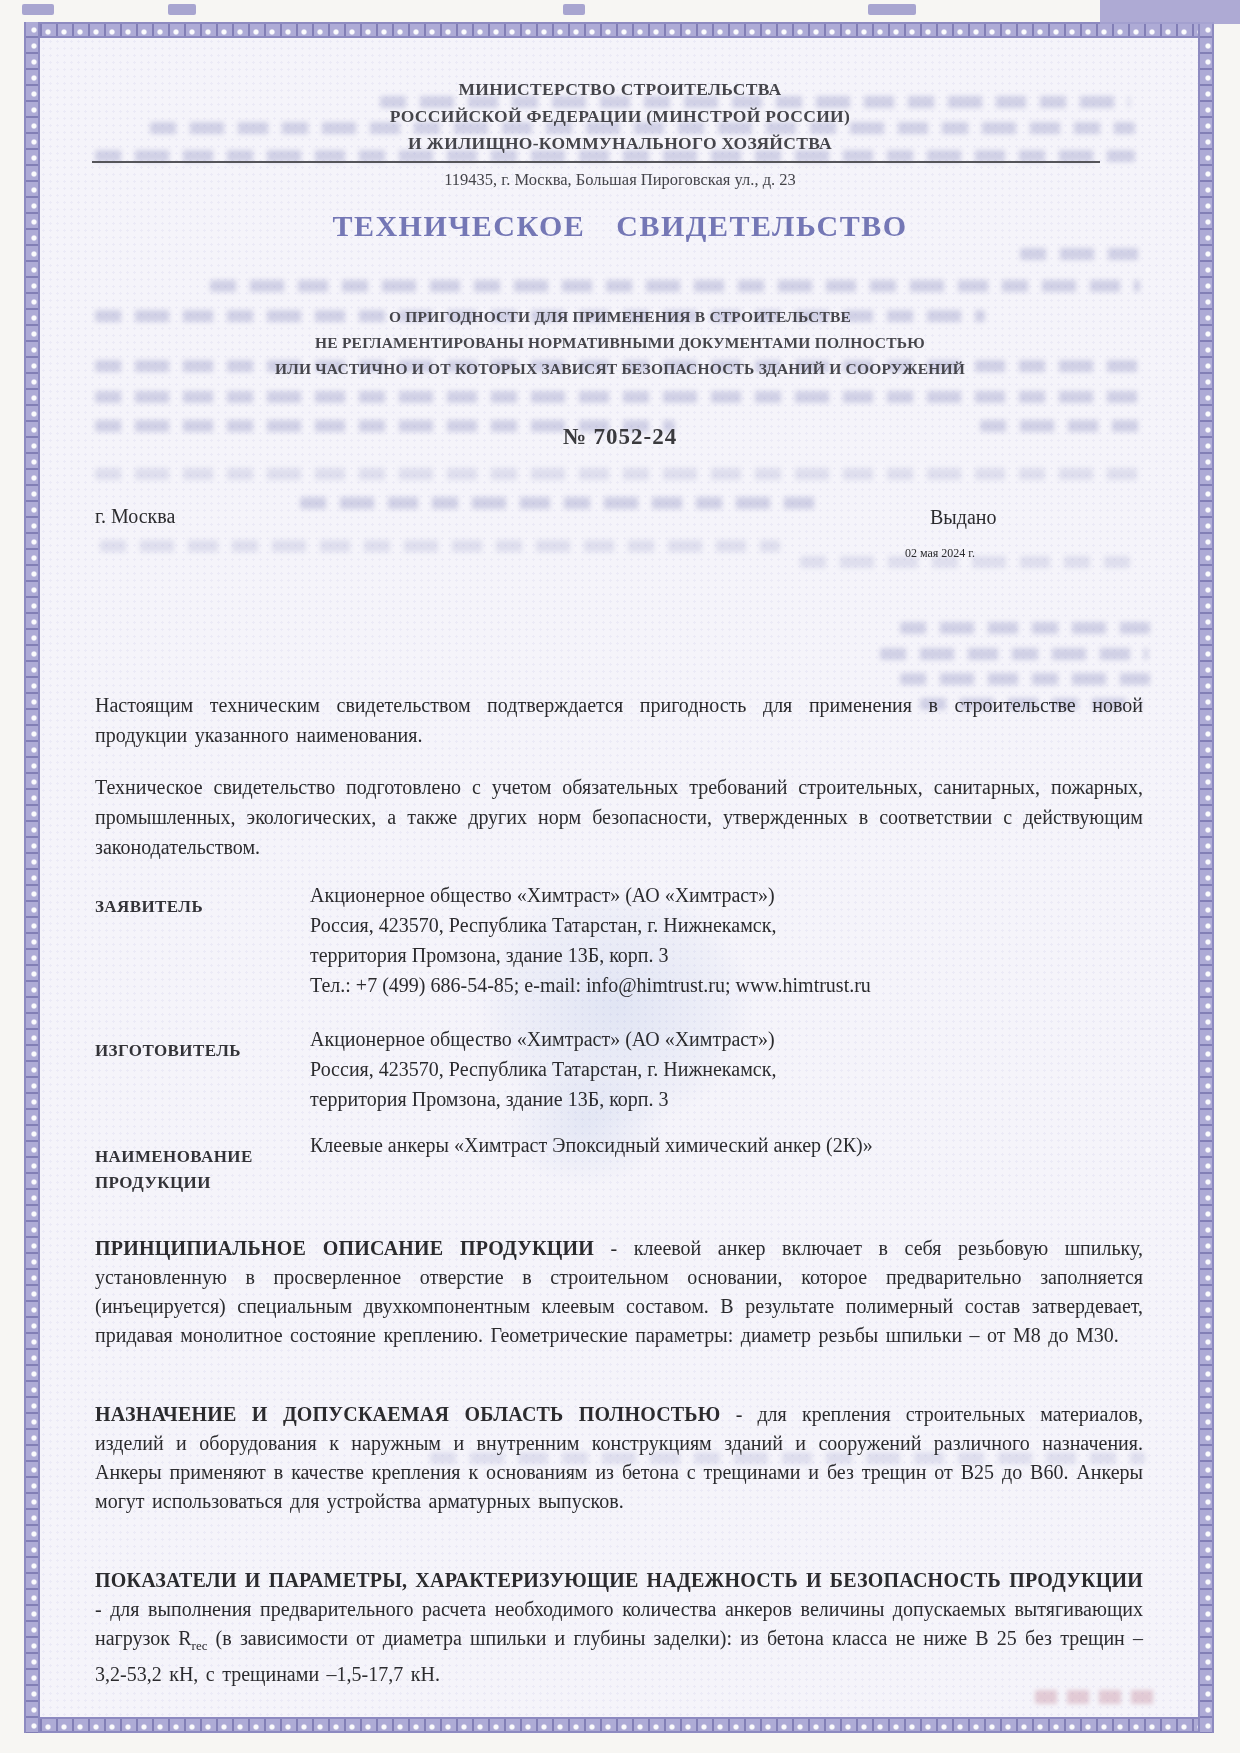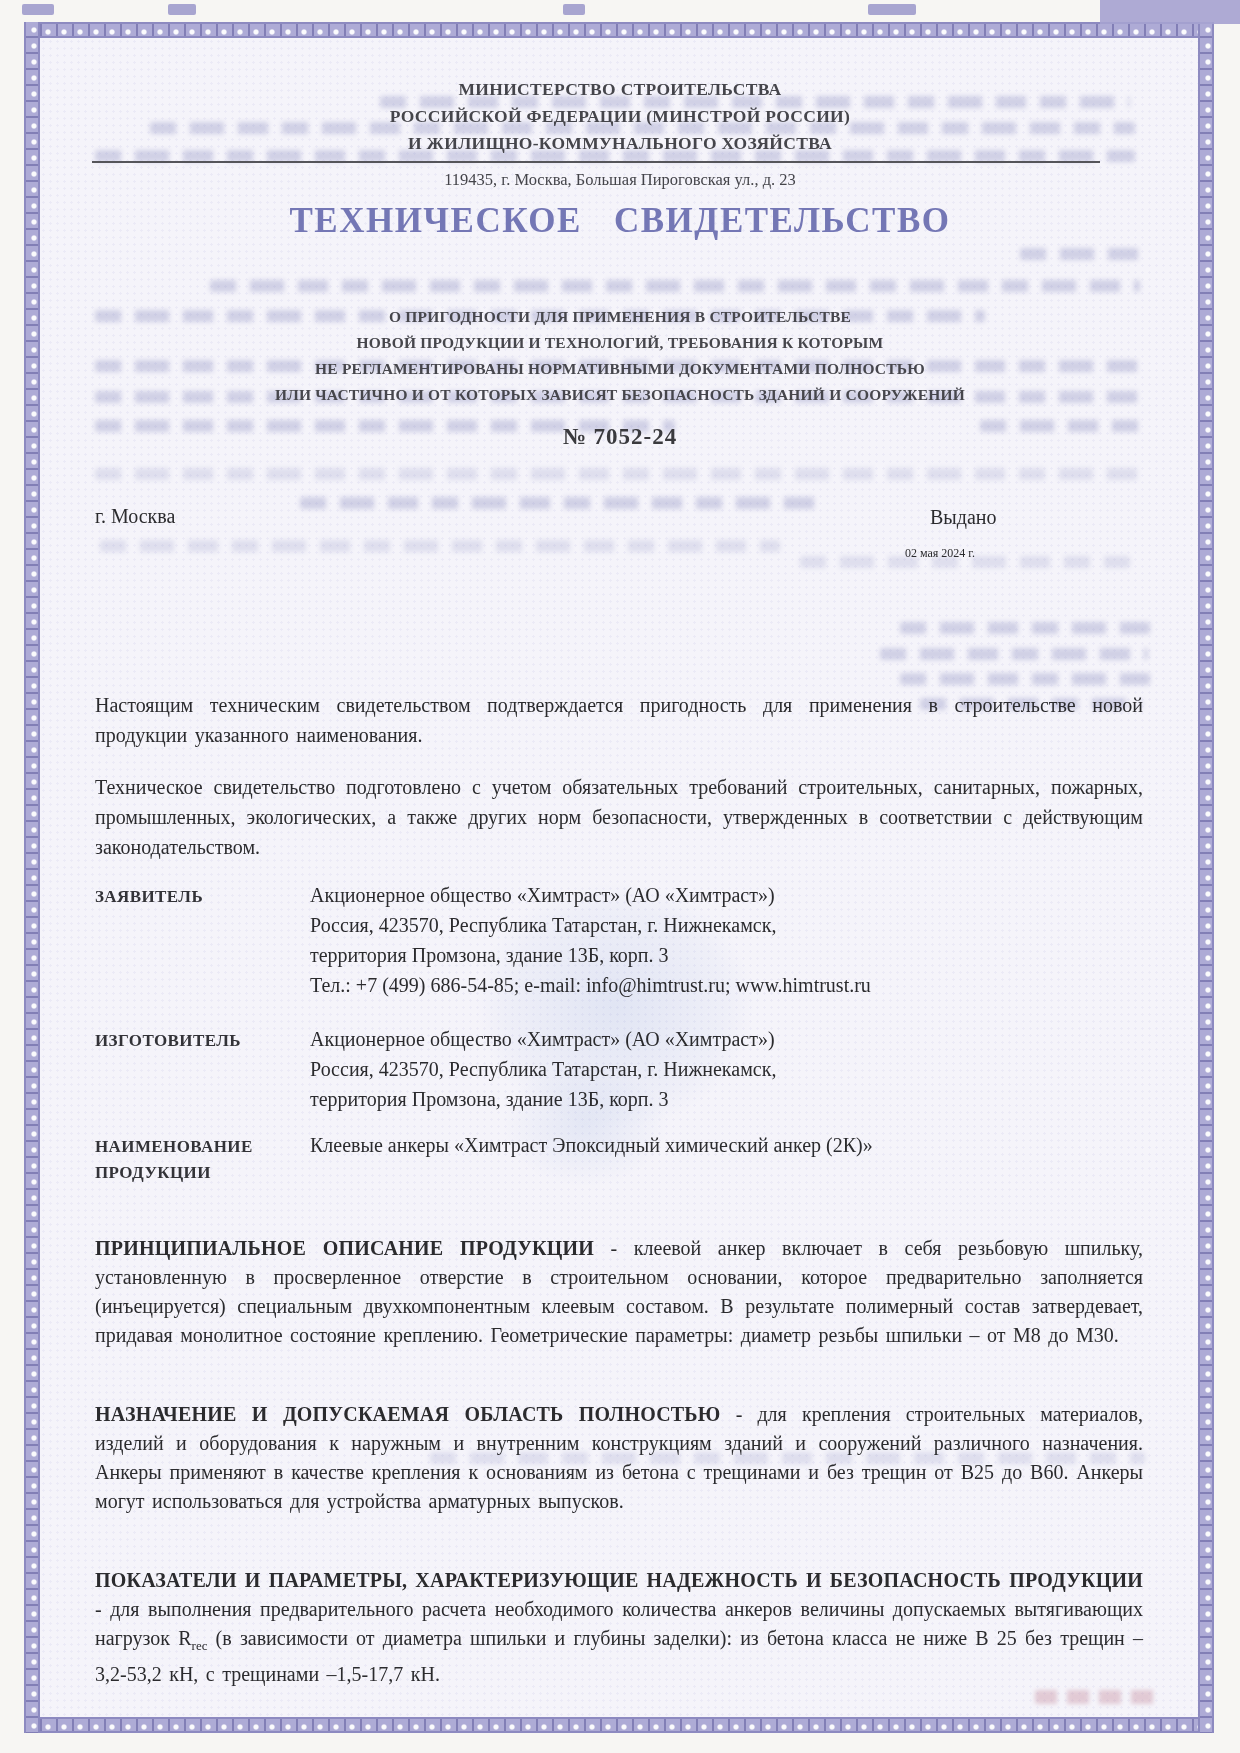--- a/index.html
+++ b/index.html
@@ -64,37 +64,37 @@
   .wm2{left:470px;top:1040px;width:230px;height:170px;
        background:radial-gradient(closest-side, rgba(120,150,210,.14), transparent 72%);}
   
   .content{position:absolute;inset:0;z-index:4;}
   .abs{position:absolute;}
   .centered{left:0;width:1240px;text-align:center;}
   .ministry{top:76px;font-size:17.5px;font-weight:bold;line-height:27px;color:#45454b;letter-spacing:.3px;}
   .rule{top:161px;left:92px;width:1008px;height:2px;background:#55555a;}
   .address{top:170px;font-size:16.5px;color:#44444a;}
   .doc-title{
-    top:201px;font-size:35px;font-weight:bold;color:var(--title-color,#7477b5);
+    top:209px;font-size:30px;font-weight:bold;color:var(--title-color,#7477b5);
     letter-spacing:1.5px;word-spacing:22px;
   }
   .subtitle{top:304px;font-size:15.5px;font-weight:bold;line-height:26px;color:#46464c;letter-spacing:.2px;}
   .doc-number{top:424px;font-size:23px;font-weight:bold;color:#3a3a3e;letter-spacing:1px;}
   .city{top:505px;left:95px;font-size:20px;}
   .issued{top:506px;left:930px;width:200px;text-align:left;font-size:20px;}
   .issue-date{top:546px;left:905px;width:250px;text-align:left;font-size:12px;}
   .para{left:95px;width:1048px;font-size:20px;line-height:30px;text-align:justify;word-spacing:2.5px;}
   .para1{top:690px;}
   .para2{top:772px;}
   .sec{line-height:29px;}
   .sec1{top:1234px;}
   .sec2{top:1400px;}
   .sec3{top:1566px;}
   .sec-heading{font-weight:bold;letter-spacing:.2px;}
-  .field-label{left:95px;font-size:17px;font-weight:bold;color:#333338;letter-spacing:.4px;line-height:26px;}
+  .field-label{left:95px;font-size:17px;font-weight:bold;color:#333338;letter-spacing:.4px;line-height:26px;margin-top:10px;}
   .label-applicant{top:884px;}
   .label-manufacturer{top:1028px;}
   .label-product{top:1134px;width:200px;}
   .field-value{left:310px;width:850px;font-size:20px;line-height:30px;}
   .value-applicant{top:880px;}
   .value-manufacturer{top:1024px;}
   .value-product{top:1130px;}
   sub{font-size:13px;}
 </style>
 </head>
@@ -149,21 +149,20 @@
     </div>
 
     <div class="abs rule"></div>
 
     <div class="abs centered address">119435, г. Москва, Большая Пироговская ул., д. 23</div>
 
     <div class="abs centered doc-title">ТЕХНИЧЕСКОЕ СВИДЕТЕЛЬСТВО</div>
 
     <div class="abs centered subtitle">
       <div>О ПРИГОДНОСТИ ДЛЯ ПРИМЕНЕНИЯ В СТРОИТЕЛЬСТВЕ</div>
-      <div>НОВОЙ ПРОДУКЦИИ И ТЕХНОЛОГИЙ, ТРЕБОВАНИЯ К КОТОРЫМ</div>
       <div>НЕ РЕГЛАМЕНТИРОВАНЫ НОРМАТИВНЫМИ ДОКУМЕНТАМИ ПОЛНОСТЬЮ</div>
       <div>ИЛИ ЧАСТИЧНО И ОТ КОТОРЫХ ЗАВИСЯТ БЕЗОПАСНОСТЬ ЗДАНИЙ И СООРУЖЕНИЙ</div>
     </div>
 
     <div class="abs centered doc-number">№ 7052-24</div>
 
     <div class="abs city">г. Москва</div>
     <div class="abs issued">Выдано</div>
     <div class="abs issue-date">02 мая 2024 г.</div>
 

